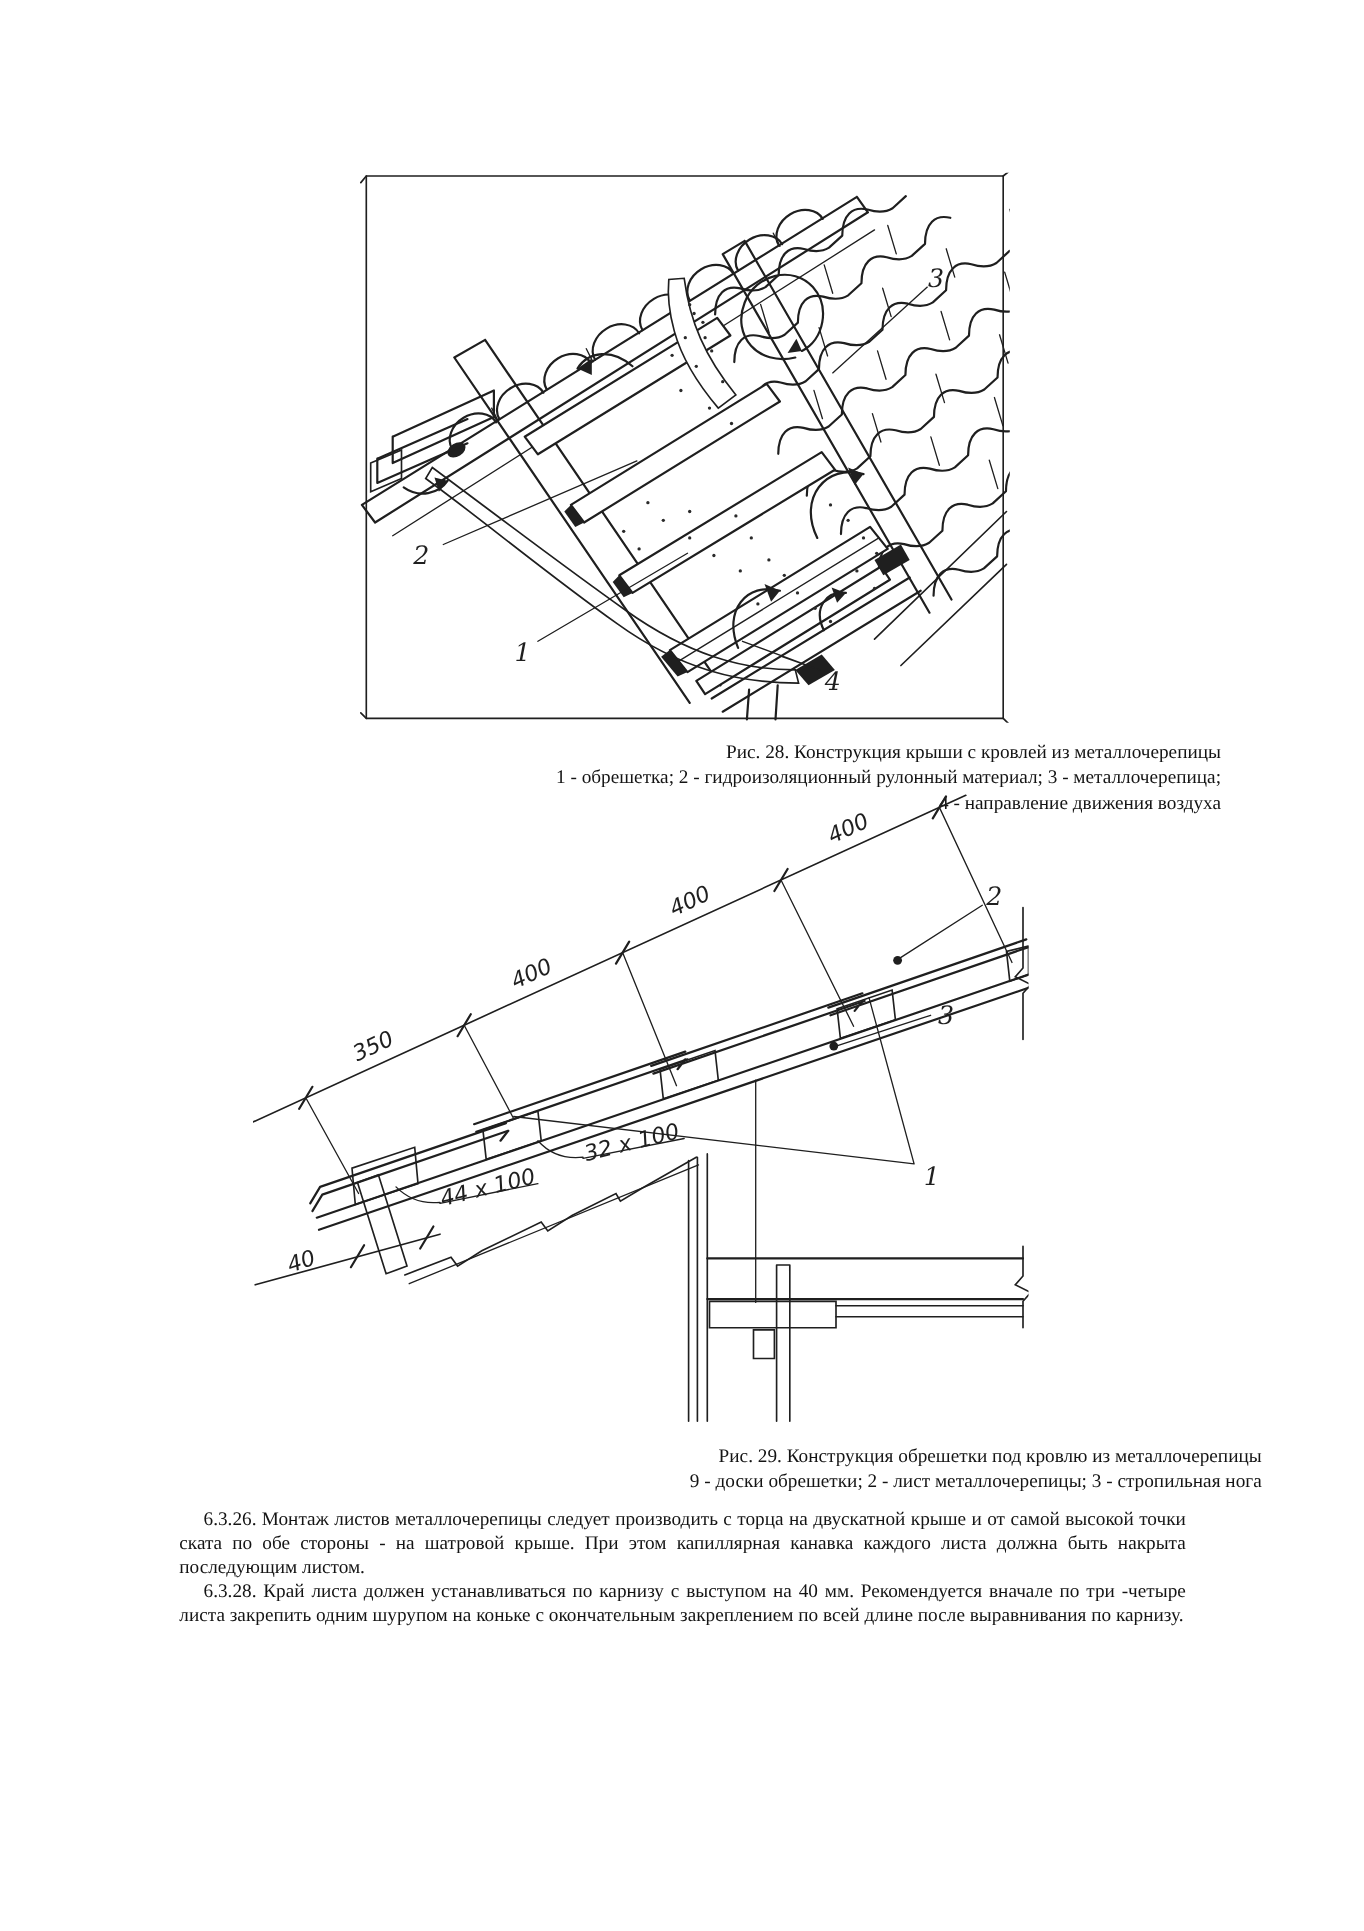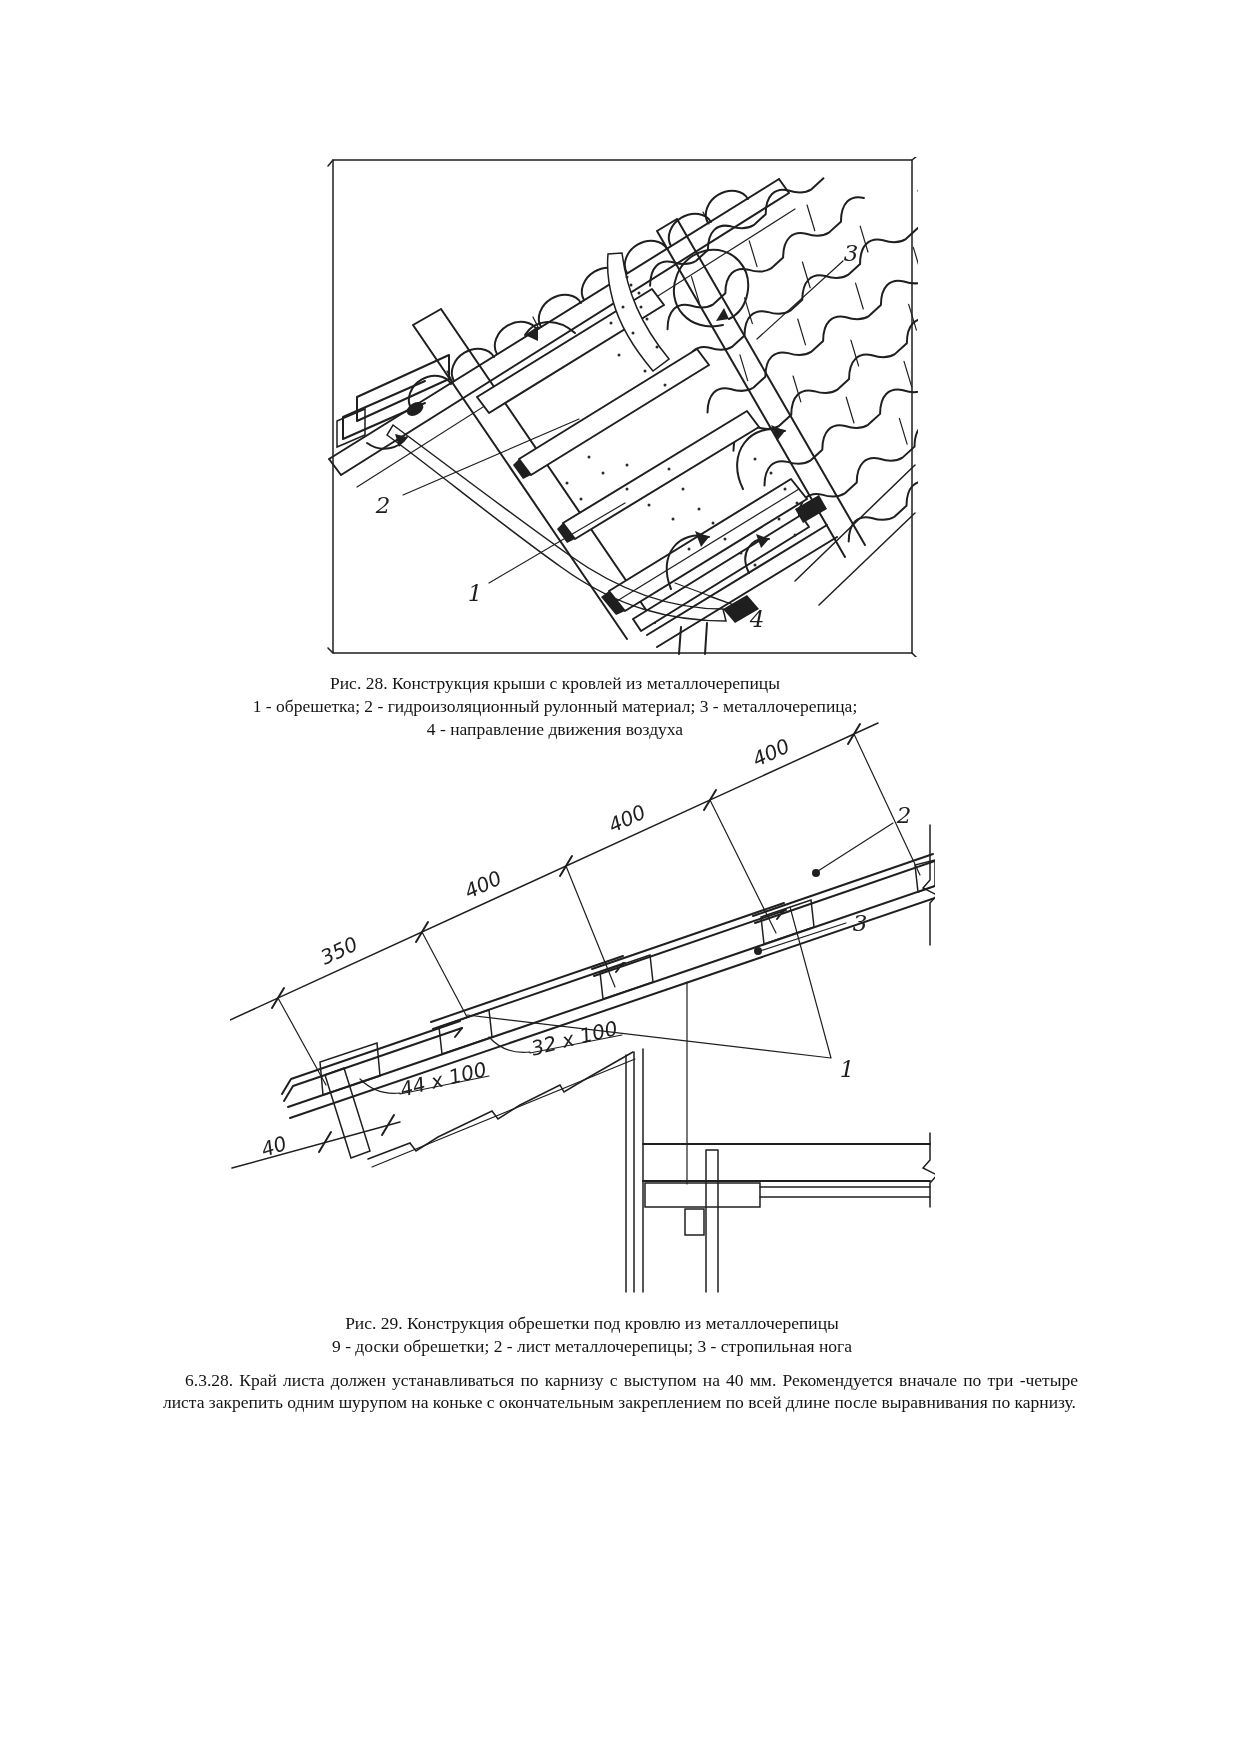--- a/index.html
+++ b/index.html
@@ -8,21 +8,21 @@
   .abs{position:absolute;}
   svg{overflow:hidden;display:block;}
   .ln{stroke:#1f1f1f;fill:none;stroke-width:2;stroke-linecap:round;stroke-linejoin:round;}
   .ln15{stroke:#1f1f1f;fill:none;stroke-width:1.5;stroke-linecap:round;}
   .thin{stroke:#1f1f1f;fill:none;stroke-width:1.2;stroke-linecap:round;}
   .fillink{fill:#1f1f1f;stroke:none;}
   .whitefill{fill:#ffffff;}
   .dot{fill:#2a2a2a;stroke:none;}
   .ctext{font:italic 23px "DejaVu Serif", serif;fill:#1f1f1f;}
   .dtext{font:italic 20px "DejaVu Sans", sans-serif;fill:#1f1f1f;}
-  .caption{left:0;top:0;width:1110px;text-align:center;font-size:17.5px;line-height:23px;}
+  .caption{left:0;top:0;width:1110px;text-align:right;font-size:17.5px;line-height:23px;}
   .caption div{white-space:nowrap;}
   #fig28-caption{top:672px;}
   #fig29-caption{top:1312px;padding-left:37px;}
   #bodytext{left:163px;top:1369px;width:915px;font-size:17.5px;line-height:22px;
             text-align:justify;}
   #bodytext p{margin:0;text-indent:22px;}
 </style>
 </head>
 <body>
 
@@ -266,14 +266,15 @@
     <text class="ctext" x="630" y="236" text-anchor="middle">3</text>
   </g>
 </svg>
 
 <div class="abs caption" id="fig29-caption">
   <div>Рис. 29. Конструкция обрешетки под кровлю из металлочерепицы</div>
   <div>9 - доски обрешетки; 2 - лист металлочерепицы; 3 - стропильная нога</div>
 </div>
 
 <div class="abs" id="bodytext">
+  <p>6.3.26. Монтаж листов металлочерепицы следует производить с торца на двускатной крыше и от самой высокой точки ската по обе стороны - на шатровой крыше. При этом капиллярная канавка каждого листа должна быть накрыта последующим листом.</p>
   <p>6.3.28. Край листа должен устанавливаться по карнизу с выступом на 40 мм. Рекомендуется вначале по три -четыре листа закрепить одним шурупом на коньке с окончательным закреплением по всей длине после выравнивания по карнизу.</p>
 </div>
 
 </body></html>

